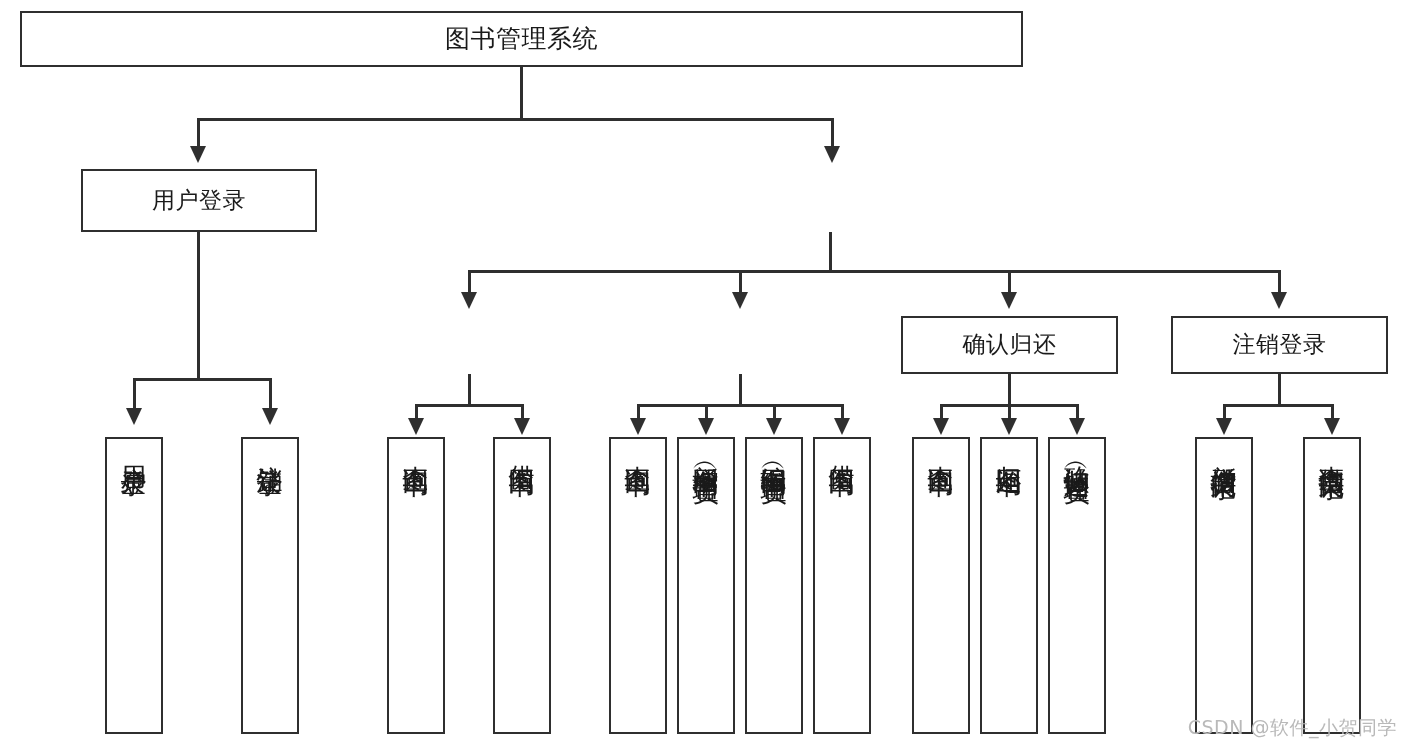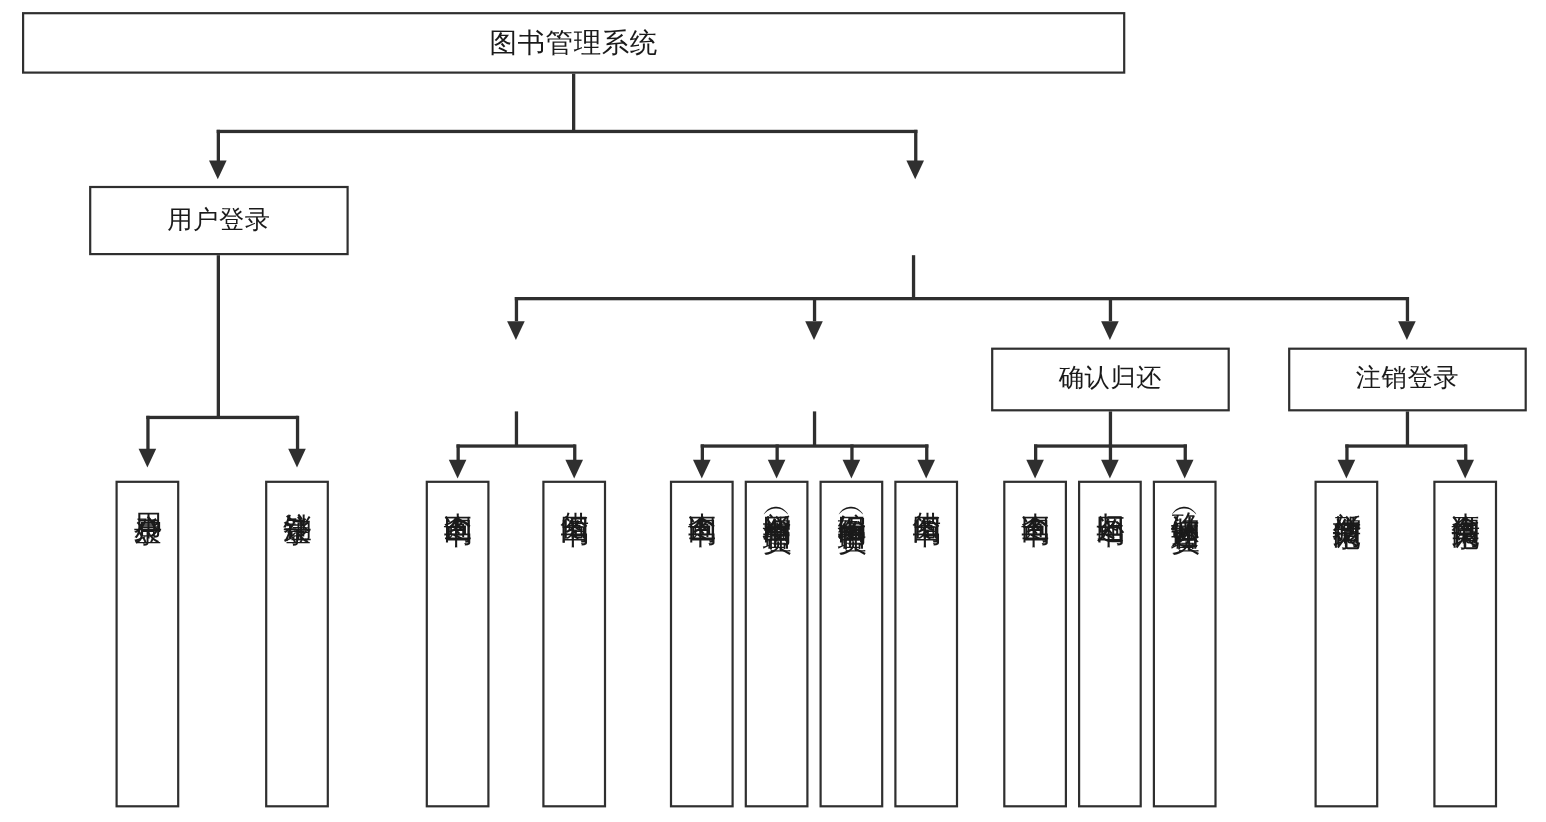--- a/index.html
+++ b/index.html
@@ -197,14 +197,15 @@
     <span class="label">确认归还（管理员）</span>
   </div>
 
   <div class="node vert" style="left:1195px; top:437px; width:58px; height:297px;">
     <span class="label">新增借阅记录</span>
   </div>
   <div class="node vert" style="left:1303px; top:437px; width:58px; height:297px;">
     <span class="label">查询借阅记录</span>
   </div>
 
+  <div class="watermark">CSDN @软件_小贺同学</div>
 
 </div>
 
 </body></html>

